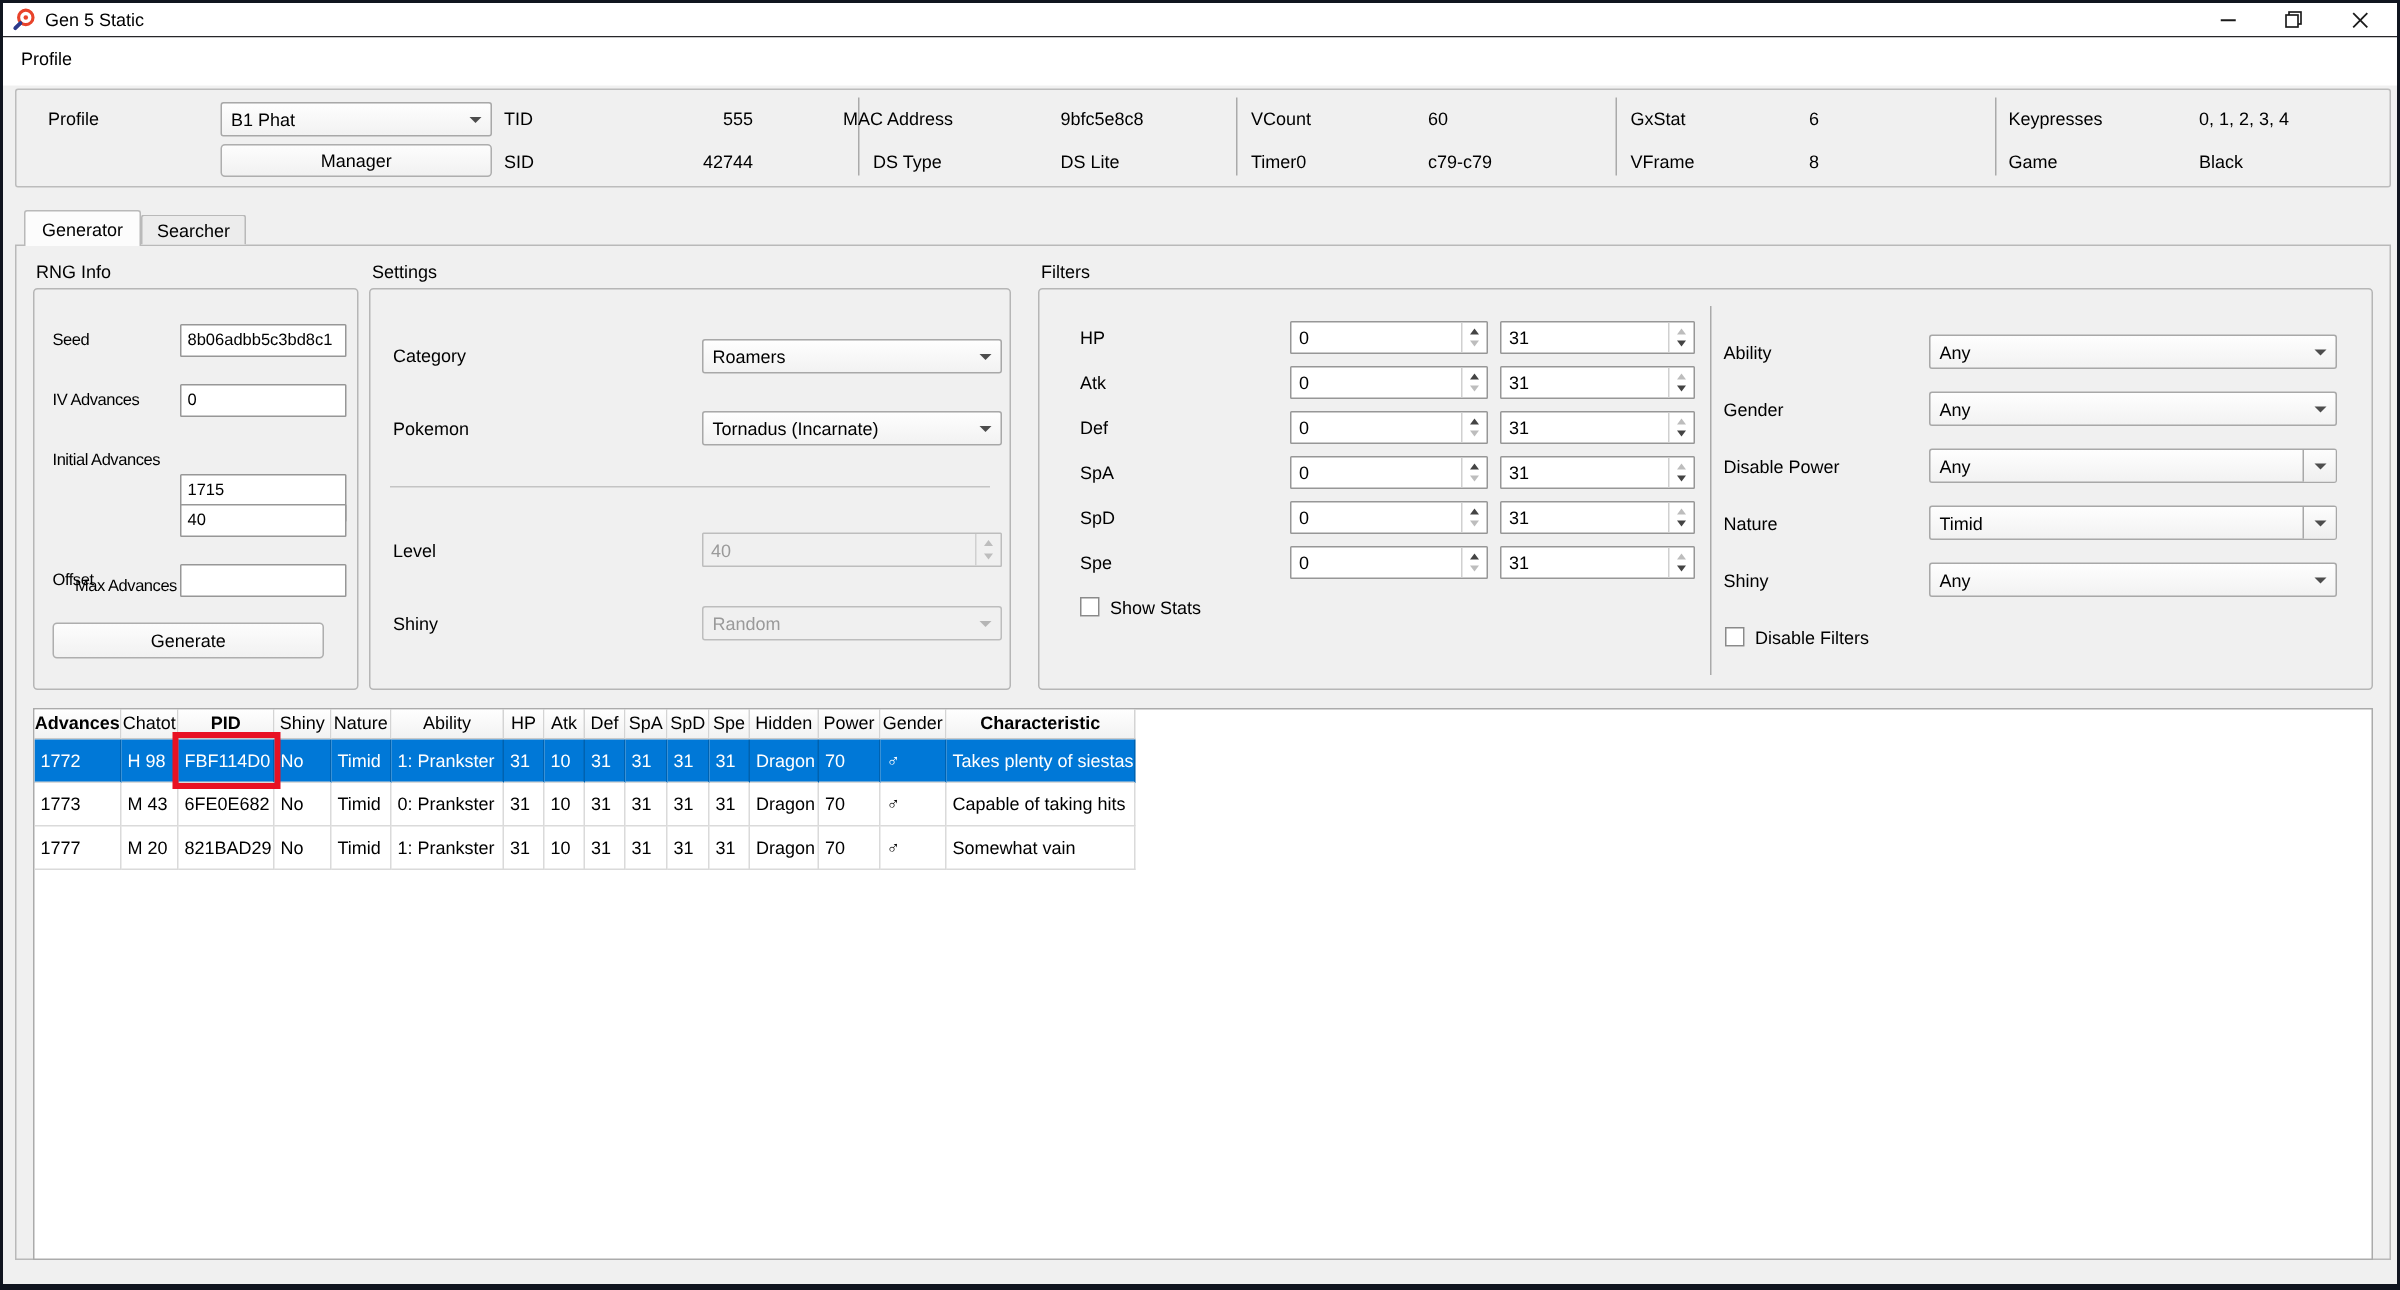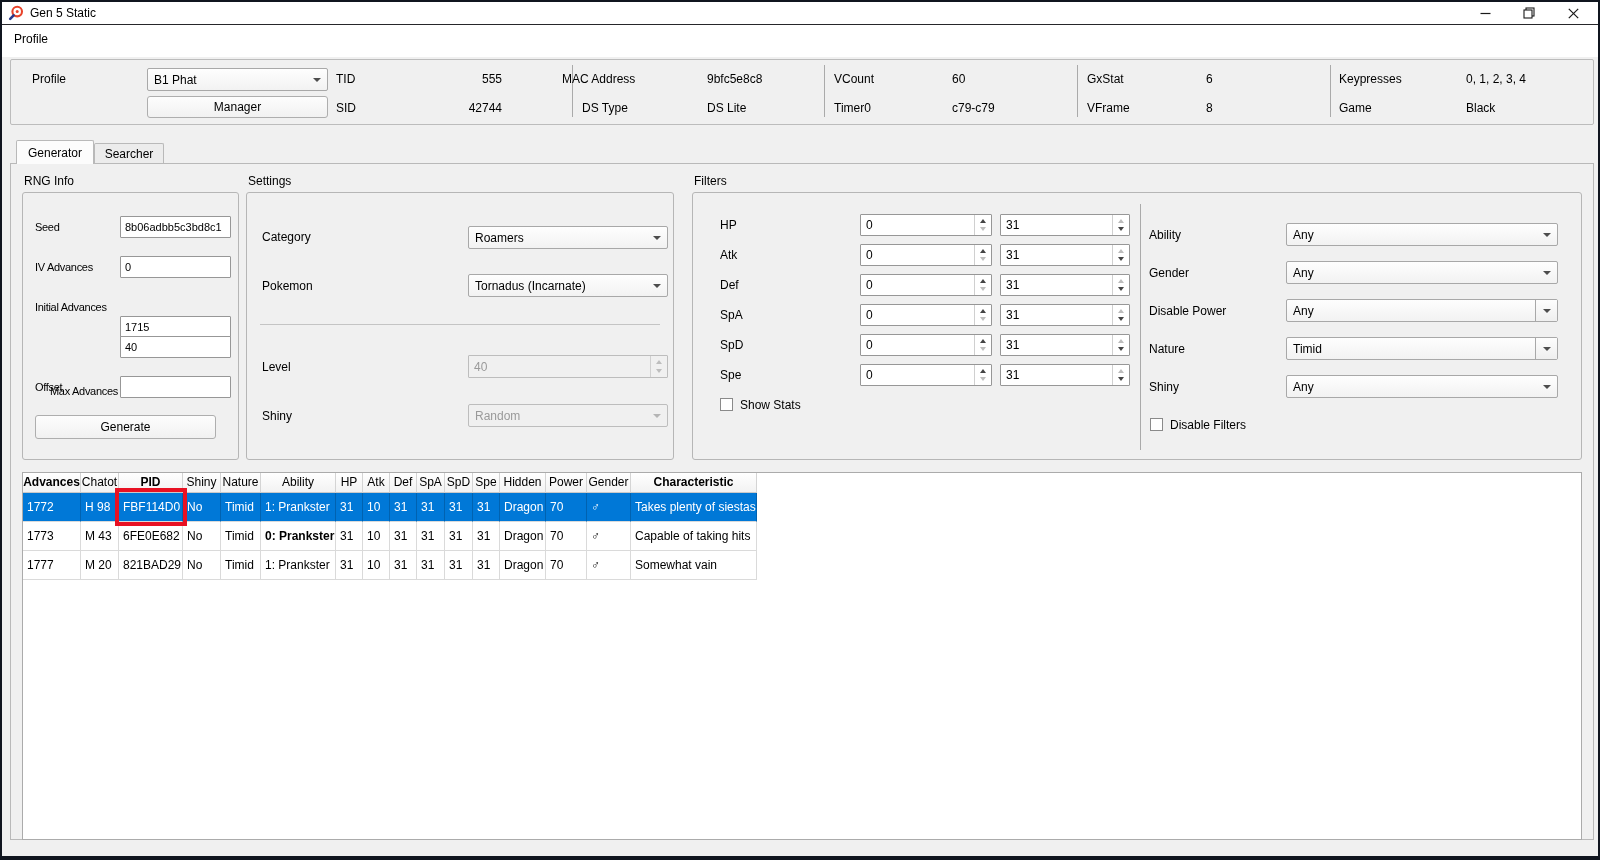--- a/index.html
+++ b/index.html
@@ -216,21 +216,21 @@
           <div class="td" style="width: 41px;">70</div>
           <div class="td" style="width: 44px;">♂</div>
           <div class="td" style="width: 126px;">Takes plenty of siestas</div>
         </div>
         <div class="trow">
           <div class="td" style="width: 58px;">1773</div>
           <div class="td" style="width: 38px;">M 43</div>
           <div class="td" style="width: 64px;">6FE0E682</div>
           <div class="td" style="width: 38px;">No</div>
           <div class="td" style="width: 40px;">Timid</div>
-          <div class="td" style="width: 75px; font-weight: bold;">0: Prankster</div>
+          <div class="td" style="width: 75px;">0: Prankster</div>
           <div class="td" style="width: 27px;">31</div>
           <div class="td" style="width: 27px;">10</div>
           <div class="td" style="width: 27px;">31</div>
           <div class="td" style="width: 28px;">31</div>
           <div class="td" style="width: 28px;">31</div>
           <div class="td" style="width: 27px;">31</div>
           <div class="td" style="width: 46px;">Dragon</div>
           <div class="td" style="width: 41px;">70</div>
           <div class="td" style="width: 44px;">♂</div>
           <div class="td" style="width: 126px;">Capable of taking hits</div>

